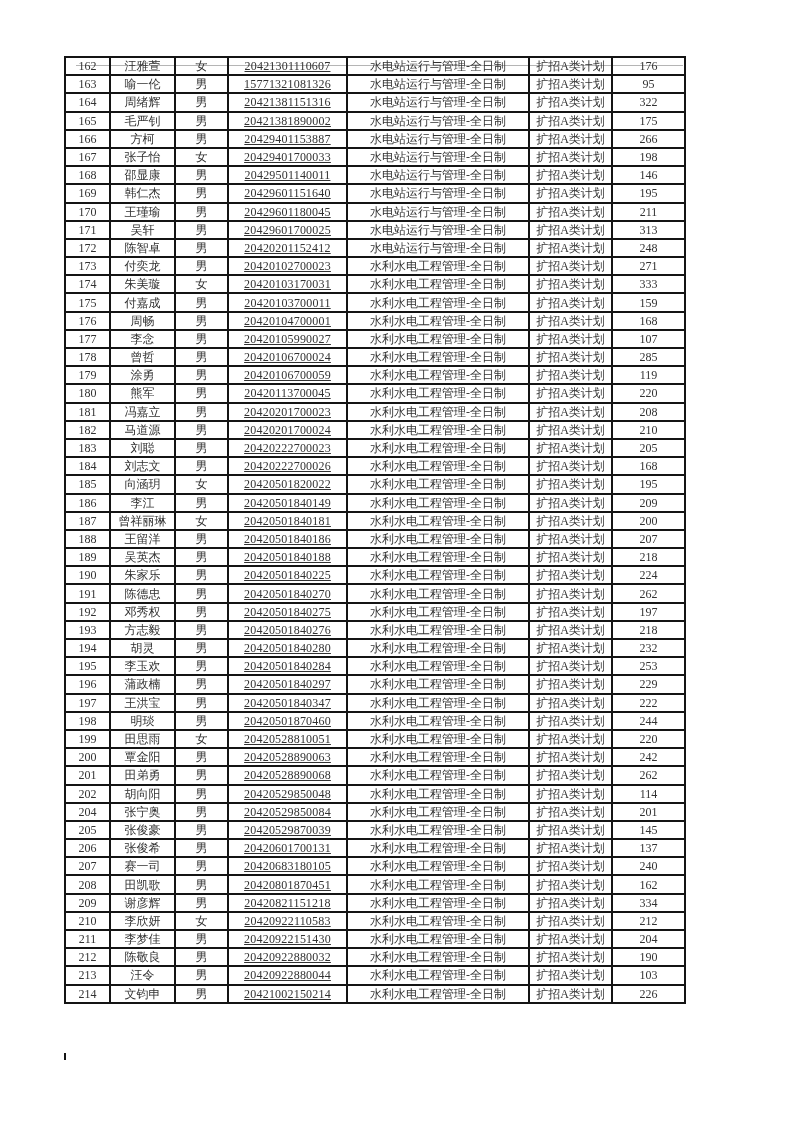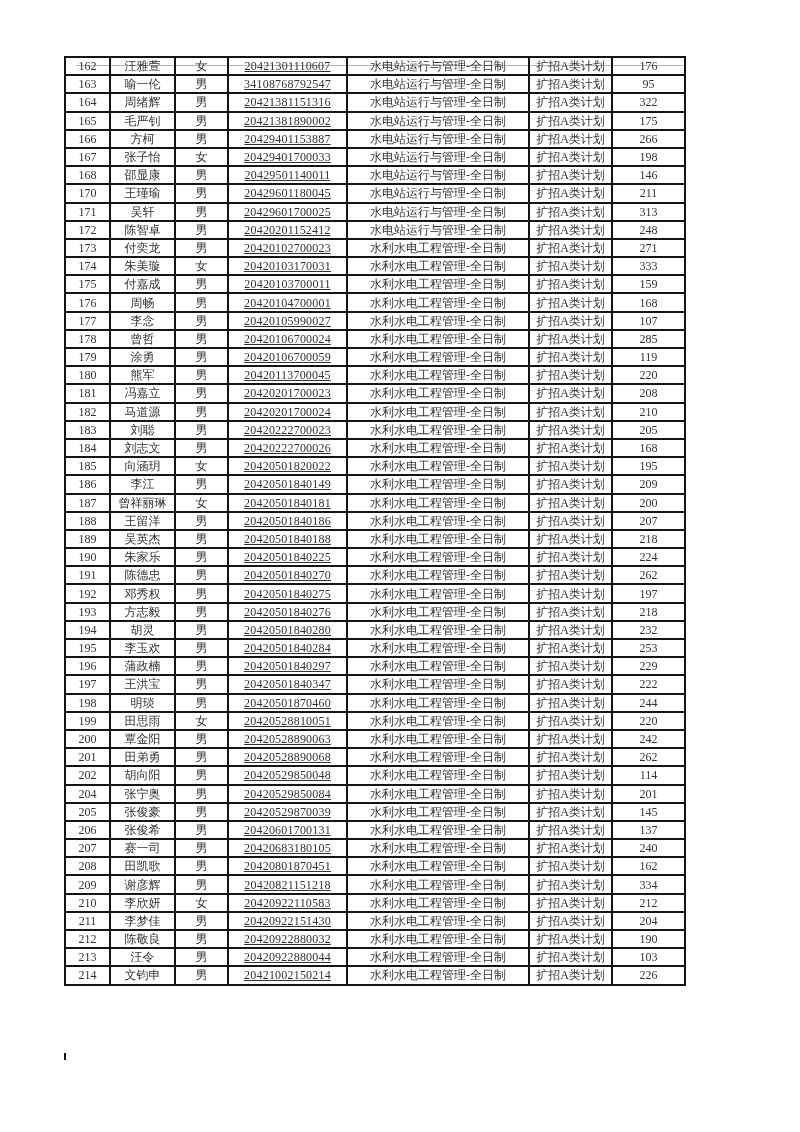--- a/index.html
+++ b/index.html
@@ -69,21 +69,21 @@
         <td class="c-gender">女</td>
         <td class="c-exam">20421301110607</td>
         <td class="c-major">水电站运行与管理-全日制</td>
         <td class="c-plan">扩招A类计划</td>
         <td class="c-score">176</td>
       </tr>
       <tr>
         <td class="c-no">163</td>
         <td class="c-name">喻一伦</td>
         <td class="c-gender">男</td>
-        <td class="c-exam">34108768792547</td>
+        <td class="c-exam">15771321081326</td>
         <td class="c-major">水电站运行与管理-全日制</td>
         <td class="c-plan">扩招A类计划</td>
         <td class="c-score">95</td>
       </tr>
       <tr>
         <td class="c-no">164</td>
         <td class="c-name">周绪辉</td>
         <td class="c-gender">男</td>
         <td class="c-exam">20421381151316</td>
         <td class="c-major">水电站运行与管理-全日制</td>
@@ -118,20 +118,29 @@
         <td class="c-score">198</td>
       </tr>
       <tr>
         <td class="c-no">168</td>
         <td class="c-name">邵显康</td>
         <td class="c-gender">男</td>
         <td class="c-exam">20429501140011</td>
         <td class="c-major">水电站运行与管理-全日制</td>
         <td class="c-plan">扩招A类计划</td>
         <td class="c-score">146</td>
+      </tr>
+      <tr>
+        <td class="c-no">169</td>
+        <td class="c-name">韩仁杰</td>
+        <td class="c-gender">男</td>
+        <td class="c-exam">20429601151640</td>
+        <td class="c-major">水电站运行与管理-全日制</td>
+        <td class="c-plan">扩招A类计划</td>
+        <td class="c-score">195</td>
       </tr>
       <tr>
         <td class="c-no">170</td>
         <td class="c-name">王瑾瑜</td>
         <td class="c-gender">男</td>
         <td class="c-exam">20429601180045</td>
         <td class="c-major">水电站运行与管理-全日制</td>
         <td class="c-plan">扩招A类计划</td>
         <td class="c-score">211</td>
       </tr>

